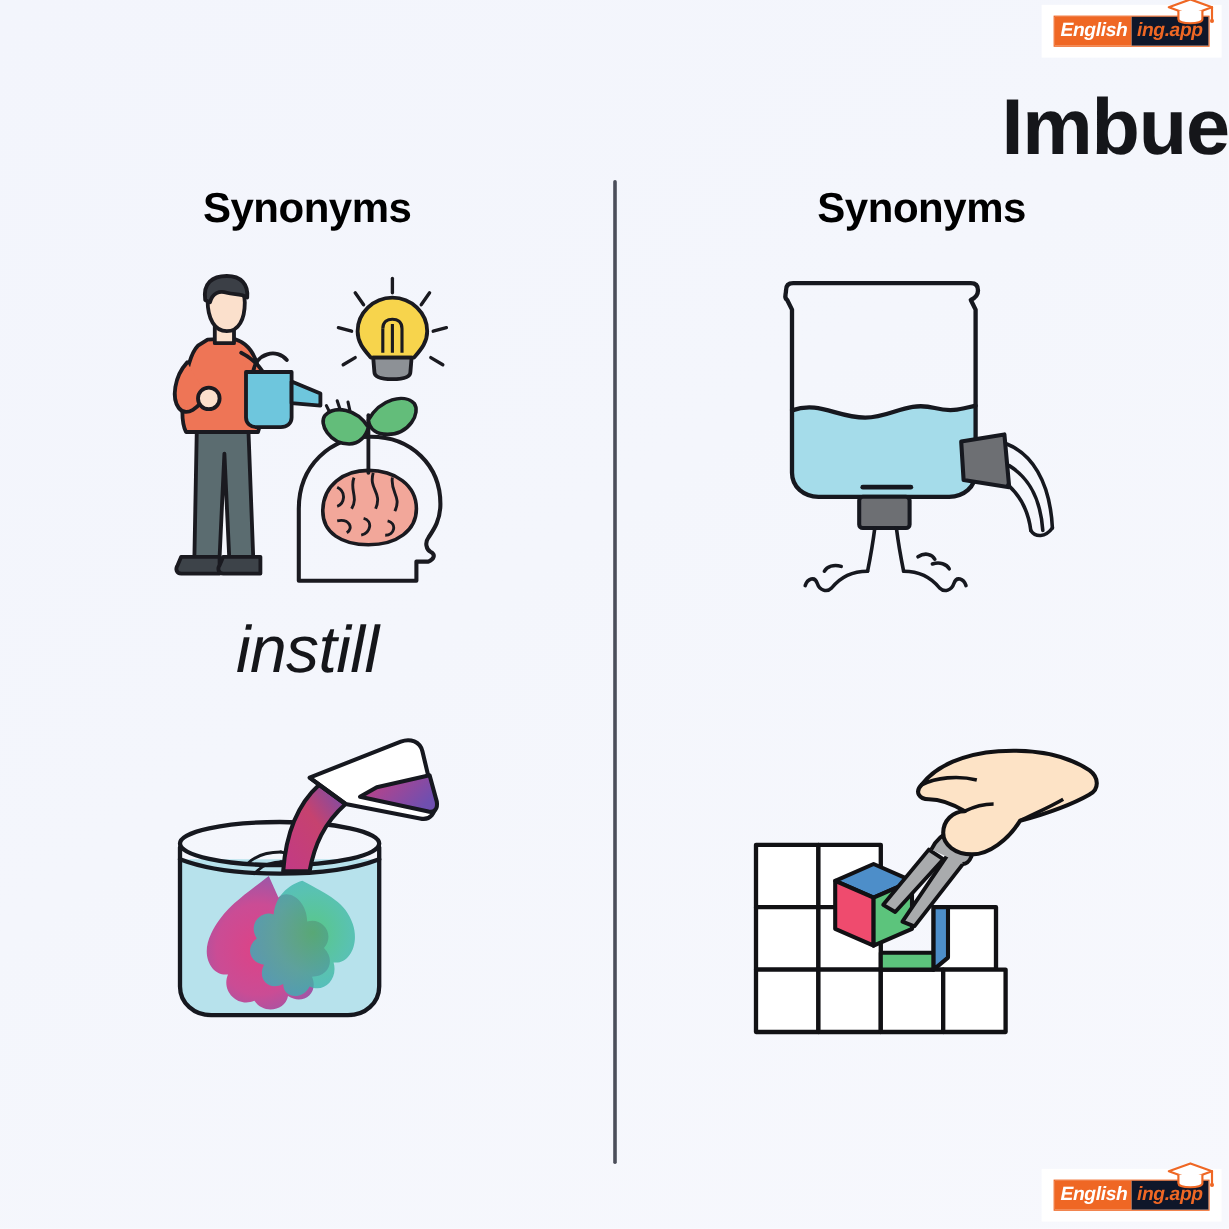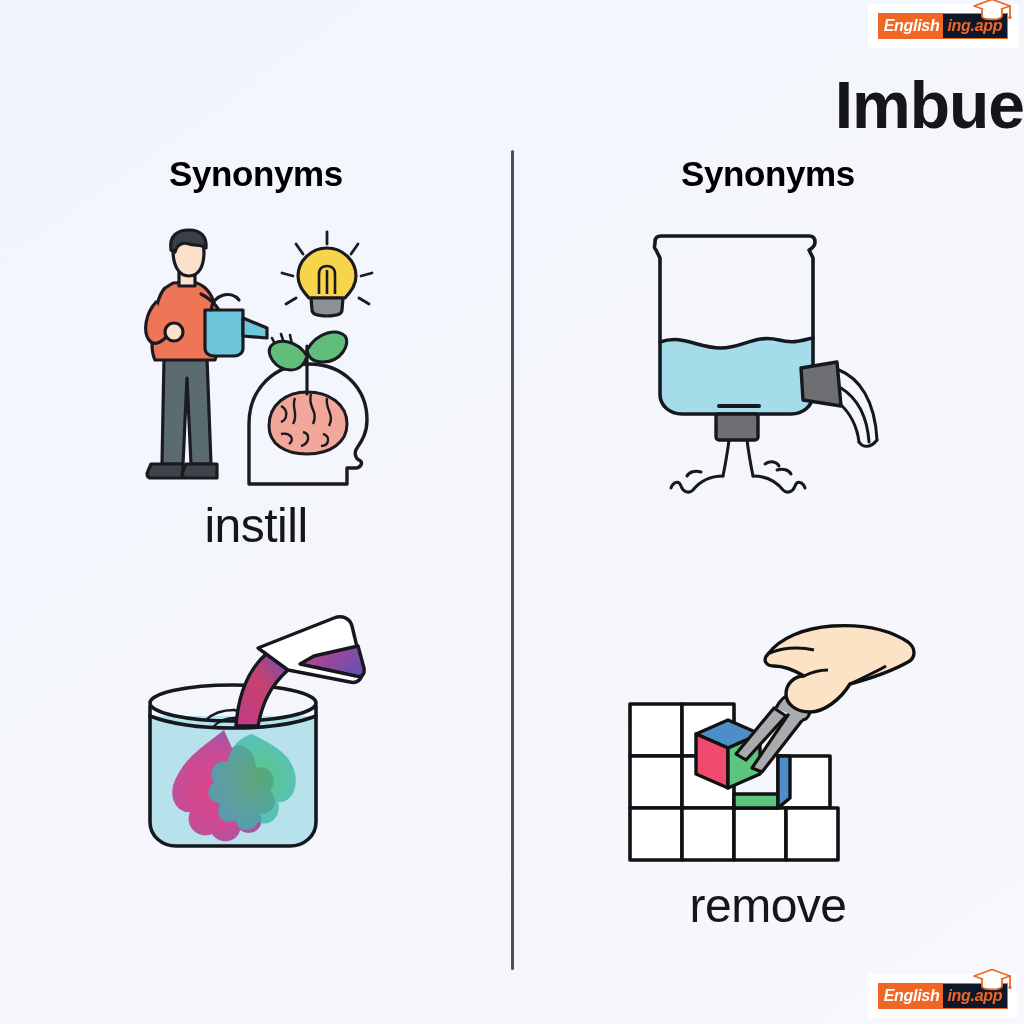--- a/index.html
+++ b/index.html
@@ -122,26 +122,27 @@
   .cell-c2 { left: 538px; }
 
   .art {
     height: 272px;
     width: 100%;
     display: flex;
     align-items: center;
     justify-content: center;
   }
   .word-label {
-    font-size: 48px;
+    font-size: 55px;
     font-weight: 400;
     color: #15161a;
     letter-spacing: -0.5px;
     line-height: 1;
-    margin-top: 2px;
+    margin-top: 14px;
+    font-style: italic;
   }
 </style>
 </head>
 <body>
 
 <div class="logo logo-top">
   <div class="logo-inner">
     <span class="logo-seg-a">English</span>
     <span class="logo-seg-b">ing.app</span>
     <svg class="logo-cap" viewBox="0 0 42 24">
@@ -378,21 +379,20 @@
                  C298 40 298 50 290 54 C276 62 254 70 232 76
                  C222 92 206 104 192 104 C178 104 168 96 168 86
                  C168 76 176 68 186 68 C176 62 166 58 156 58
                  C148 58 144 52 150 46 Z" fill="#fde3c6"></path>
         <path d="M150 46 C162 40 180 38 196 42" fill="none" stroke-width="3"></path>
         <path d="M186 68 C194 64 202 62 210 62" fill="none" stroke-width="3"></path>
         <path d="M232 76 C244 70 258 64 268 58" fill="none" stroke-width="3"></path>
       </g>
     </svg>
   </div>
-  <div class="word-label">remove</div>
 </div>
 
 <div class="logo logo-bottom">
   <div class="logo-inner">
     <span class="logo-seg-a">English</span>
     <span class="logo-seg-b">ing.app</span>
     <svg class="logo-cap" viewBox="0 0 42 24">
       <path d="M3 9 L21 2.5 L39 9 L21 15.5 Z" fill="#ffffff" stroke="#ef6724" stroke-width="1.8" stroke-linejoin="round"></path>
       <path d="M11 12 L11 19 C11 21.2 15.5 22.4 21 22.4 C26.5 22.4 31 21.2 31 19 L31 12" fill="#ffffff" stroke="#ef6724" stroke-width="1.8" stroke-linejoin="round"></path>
       <line x1="39" y1="9" x2="39" y2="19" stroke="#ef6724" stroke-width="1.8" stroke-linecap="round"></line>

